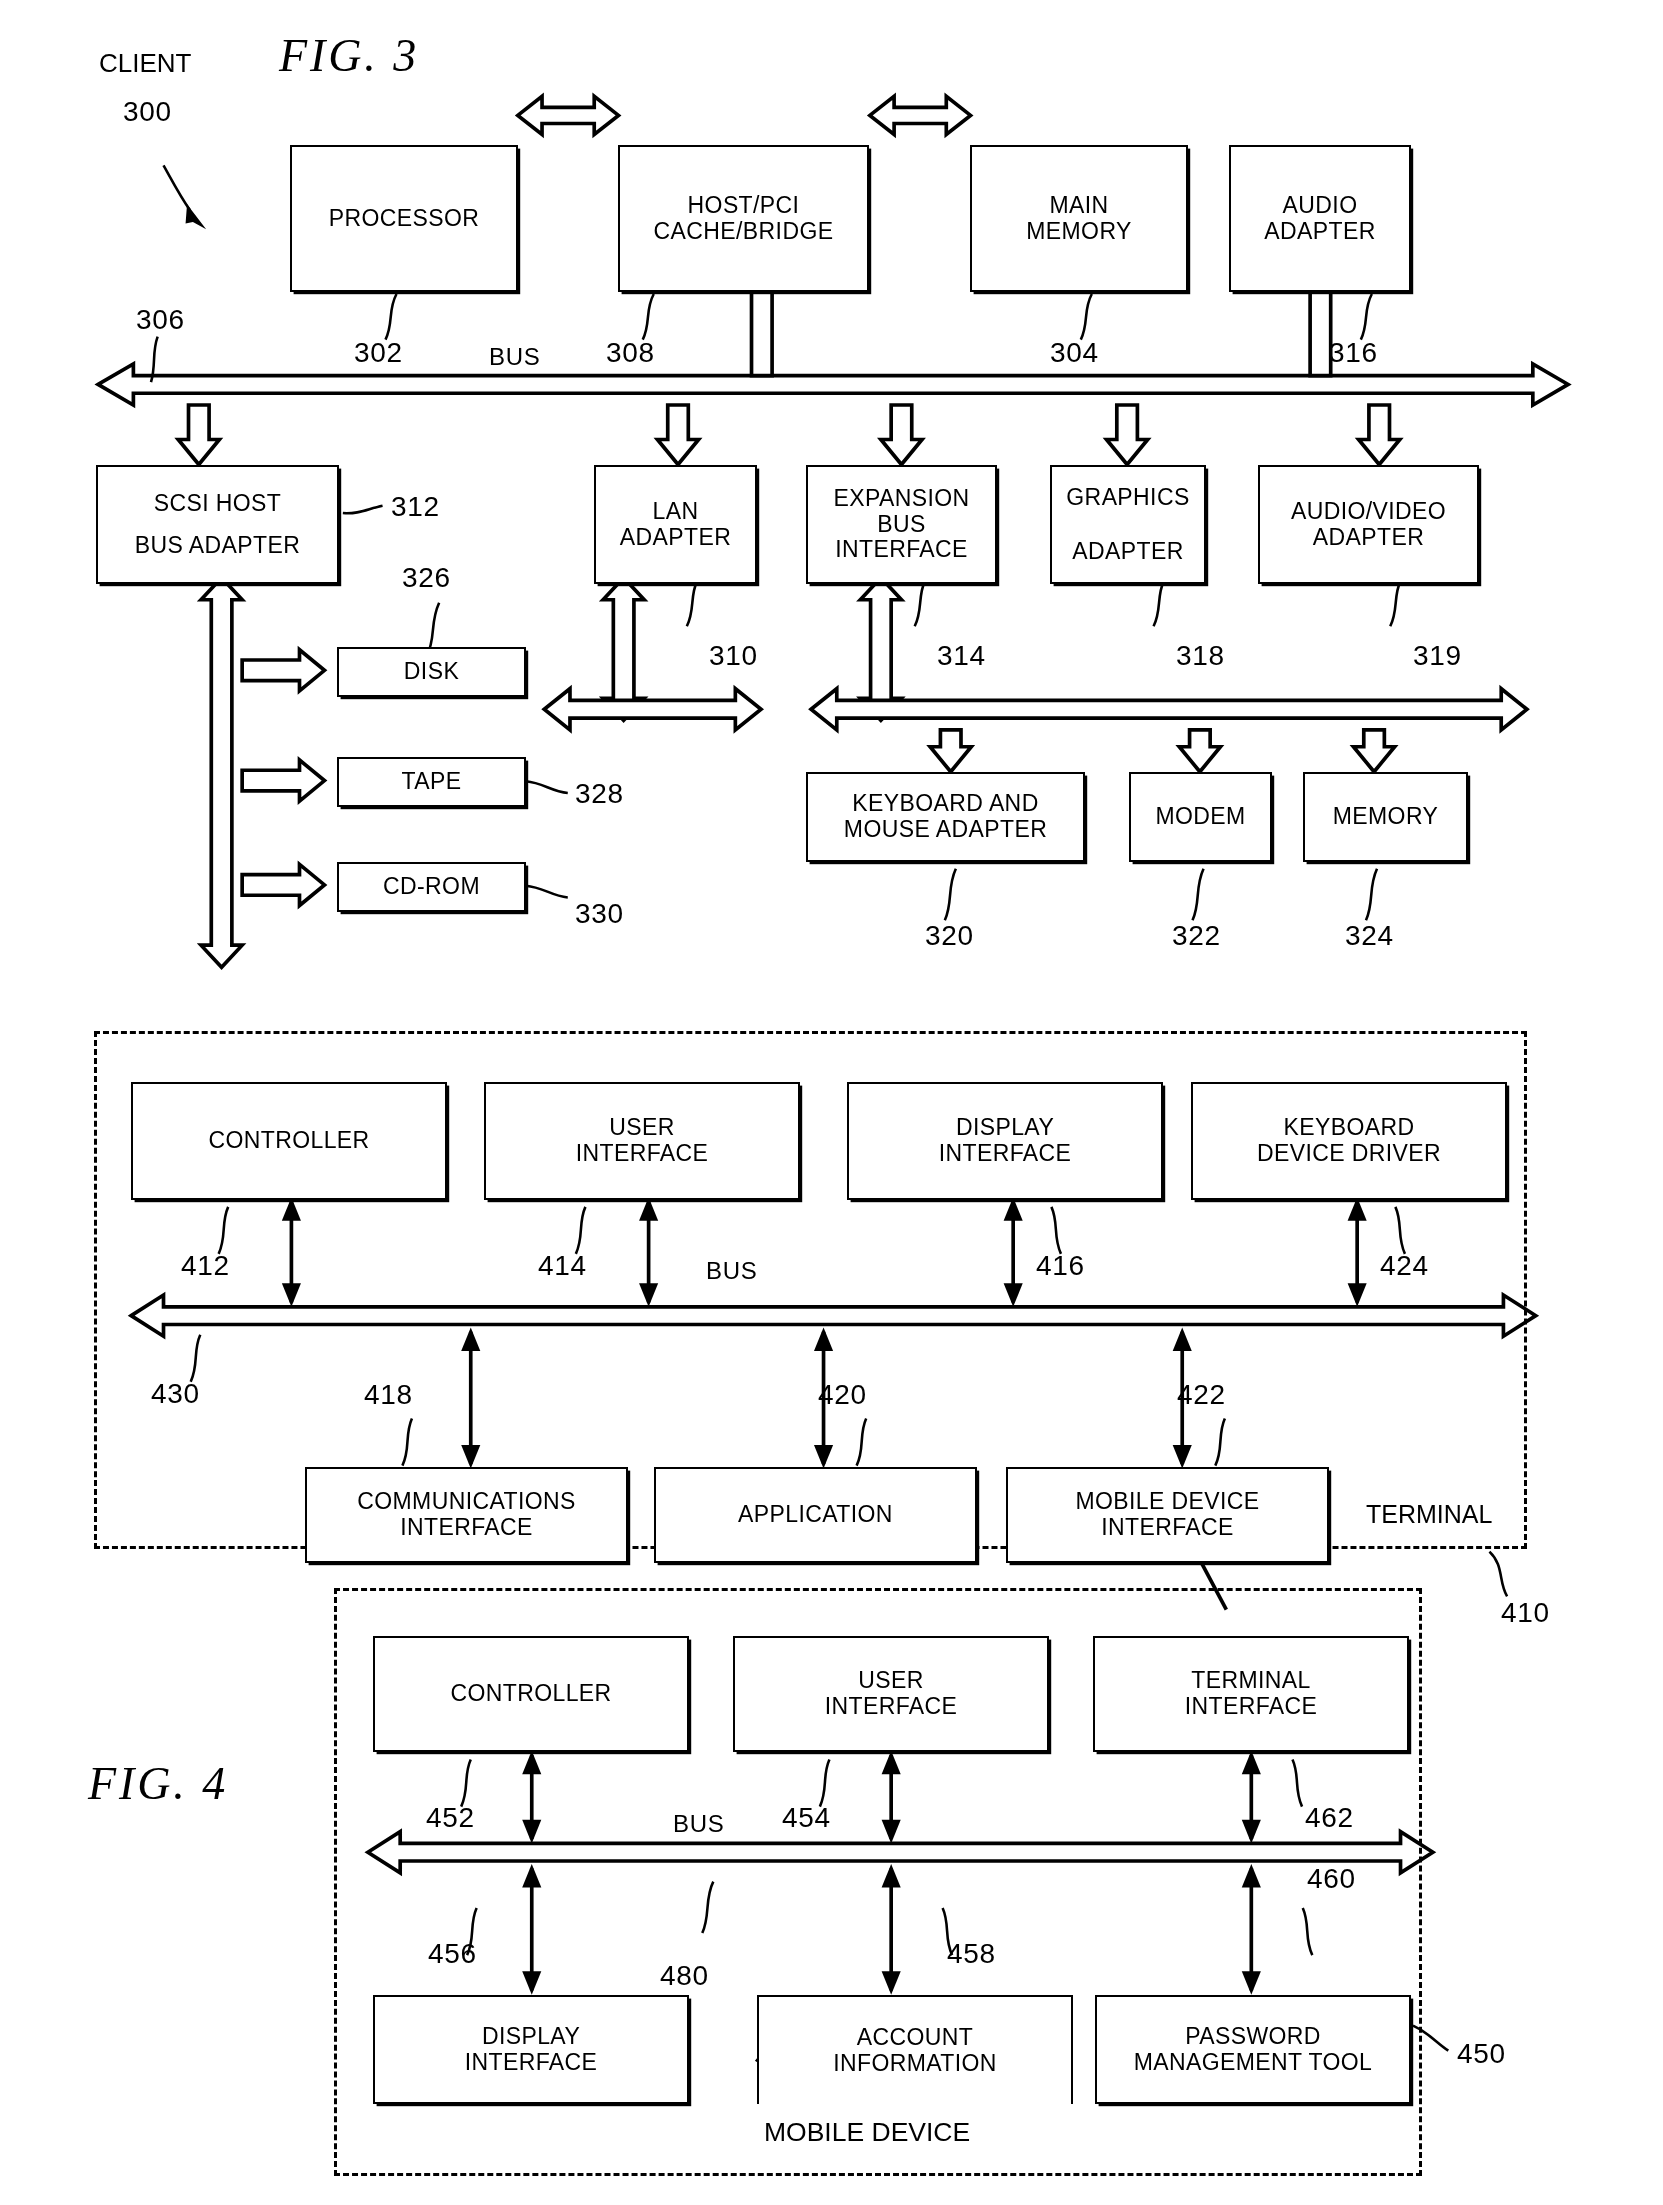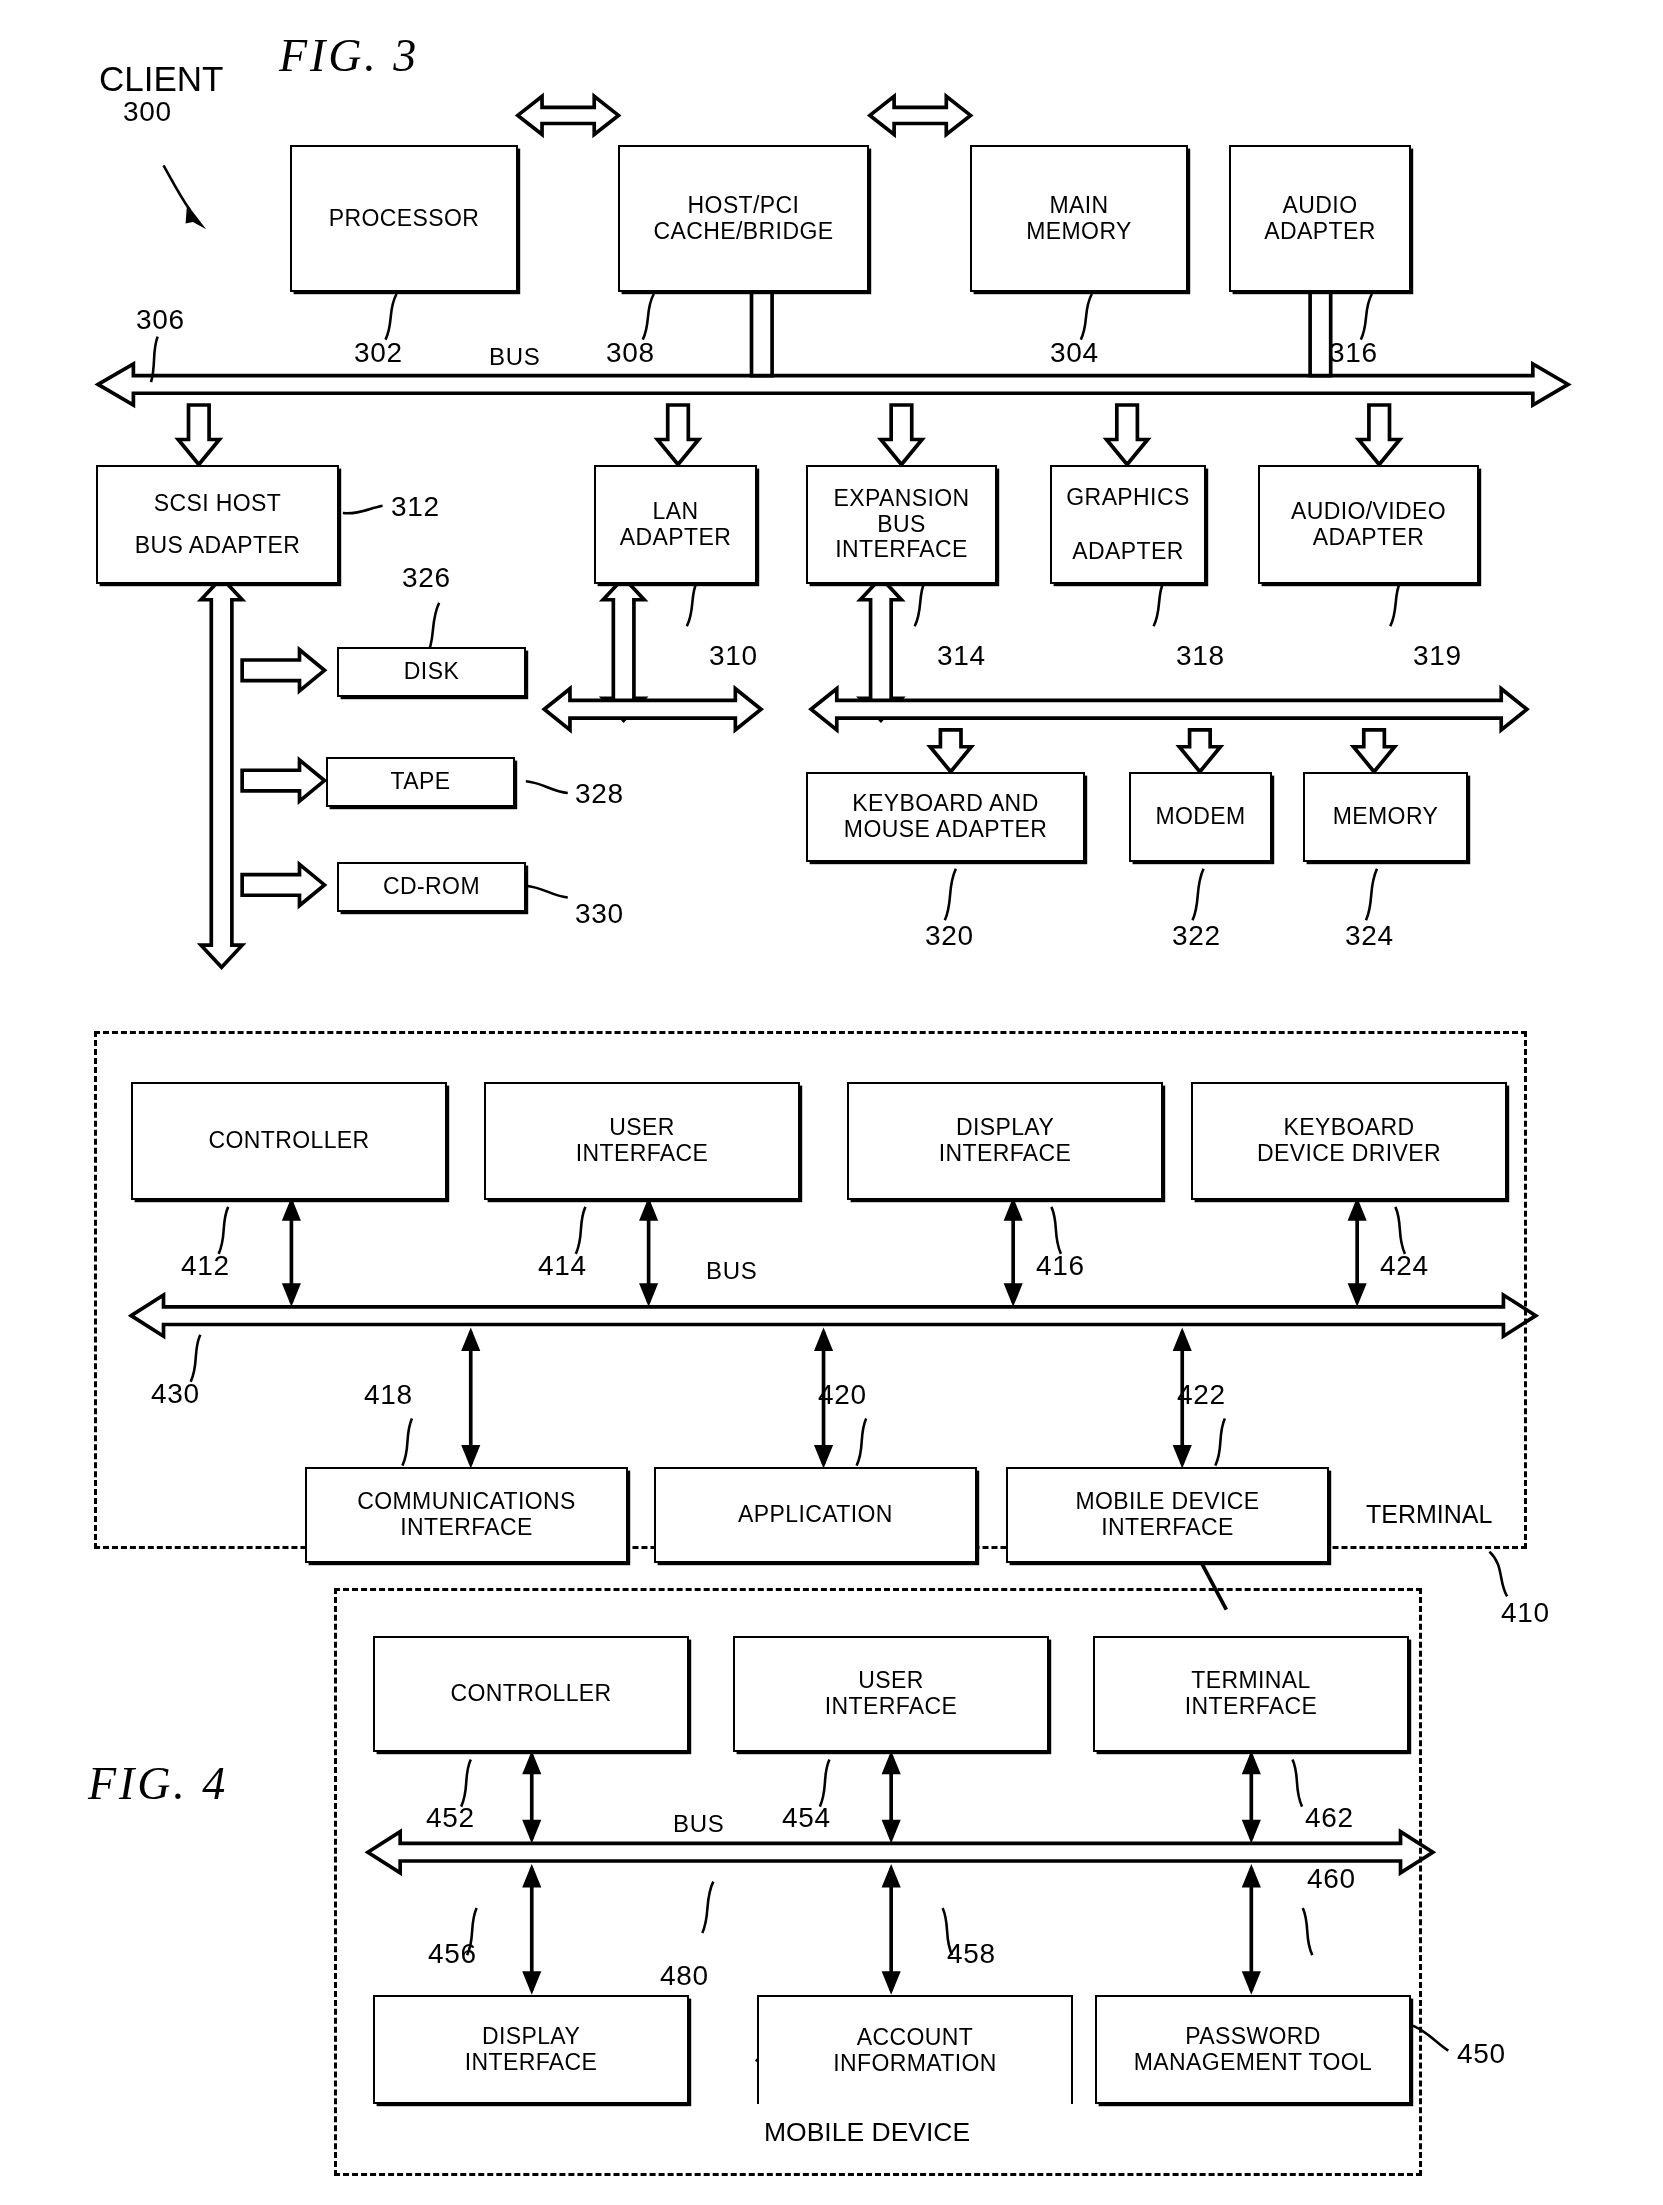--- a/index.html
+++ b/index.html
@@ -189,21 +189,21 @@
     <path class="lead" d="M1772,2596 C1782,2618 1774,2638 1785,2660"></path>
 
     <path class="lead" d="M1922,2756 C1944,2766 1952,2778 1970,2790"></path>
 
     <path d="M1030,2726 L1030,2806 C1060,2760 1090,2832 1125,2828 C1160,2824 1190,2768 1222,2804 L1222,2726 Z" fill="#fff" stroke="none"></path>
     <path d="M1030,2806 C1060,2760 1090,2832 1125,2828 C1160,2824 1190,2768 1222,2804" fill="none" stroke="#000" stroke-width="8"></path>
   </svg>
 
   <div class="figtitle" style="left:279px;top:29px;">FIG.  3</div>
 
-  <div class="lbl" style="left:99px;top:59px;font-size:35px;">CLIENT</div>
+  <div class="lbl" style="left:99px;top:48px;font-size:26px;">CLIENT</div>
   <div class="lbl-num" style="left:123px;top:96px;">300</div>
 
   <div class="box" style="left:290px;top:145px;width:228px;height:147px;">
     <span class="ln">PROCESSOR</span>
   </div>
   <div class="box" style="left:618px;top:145px;width:251px;height:147px;">
     <span class="ln">HOST/PCI</span>
     <span class="ln">CACHE/BRIDGE</span>
   </div>
   <div class="box" style="left:970px;top:145px;width:218px;height:147px;">
@@ -247,21 +247,21 @@
   <div class="lbl-num" style="left:391px;top:491px;">312</div>
   <div class="lbl-num" style="left:402px;top:562px;">326</div>
   <div class="lbl-num" style="left:709px;top:640px;">310</div>
   <div class="lbl-num" style="left:937px;top:640px;">314</div>
   <div class="lbl-num" style="left:1176px;top:640px;">318</div>
   <div class="lbl-num" style="left:1413px;top:640px;">319</div>
 
   <div class="box" style="left:337px;top:647px;width:189px;height:50px;">
     <span class="ln">DISK</span>
   </div>
-  <div class="box" style="left:326px;top:757px;width:189px;height:50px;">
+  <div class="box" style="left:337px;top:757px;width:189px;height:50px;">
     <span class="ln">TAPE</span>
   </div>
   <div class="box" style="left:337px;top:862px;width:189px;height:50px;">
     <span class="ln">CD-ROM</span>
   </div>
   <div class="lbl-num" style="left:575px;top:778px;">328</div>
   <div class="lbl-num" style="left:575px;top:882px;margin-top:16px;">330</div>
 
   <div class="box" style="left:806px;top:772px;width:279px;height:90px;">
     <span class="ln">KEYBOARD AND</span>

